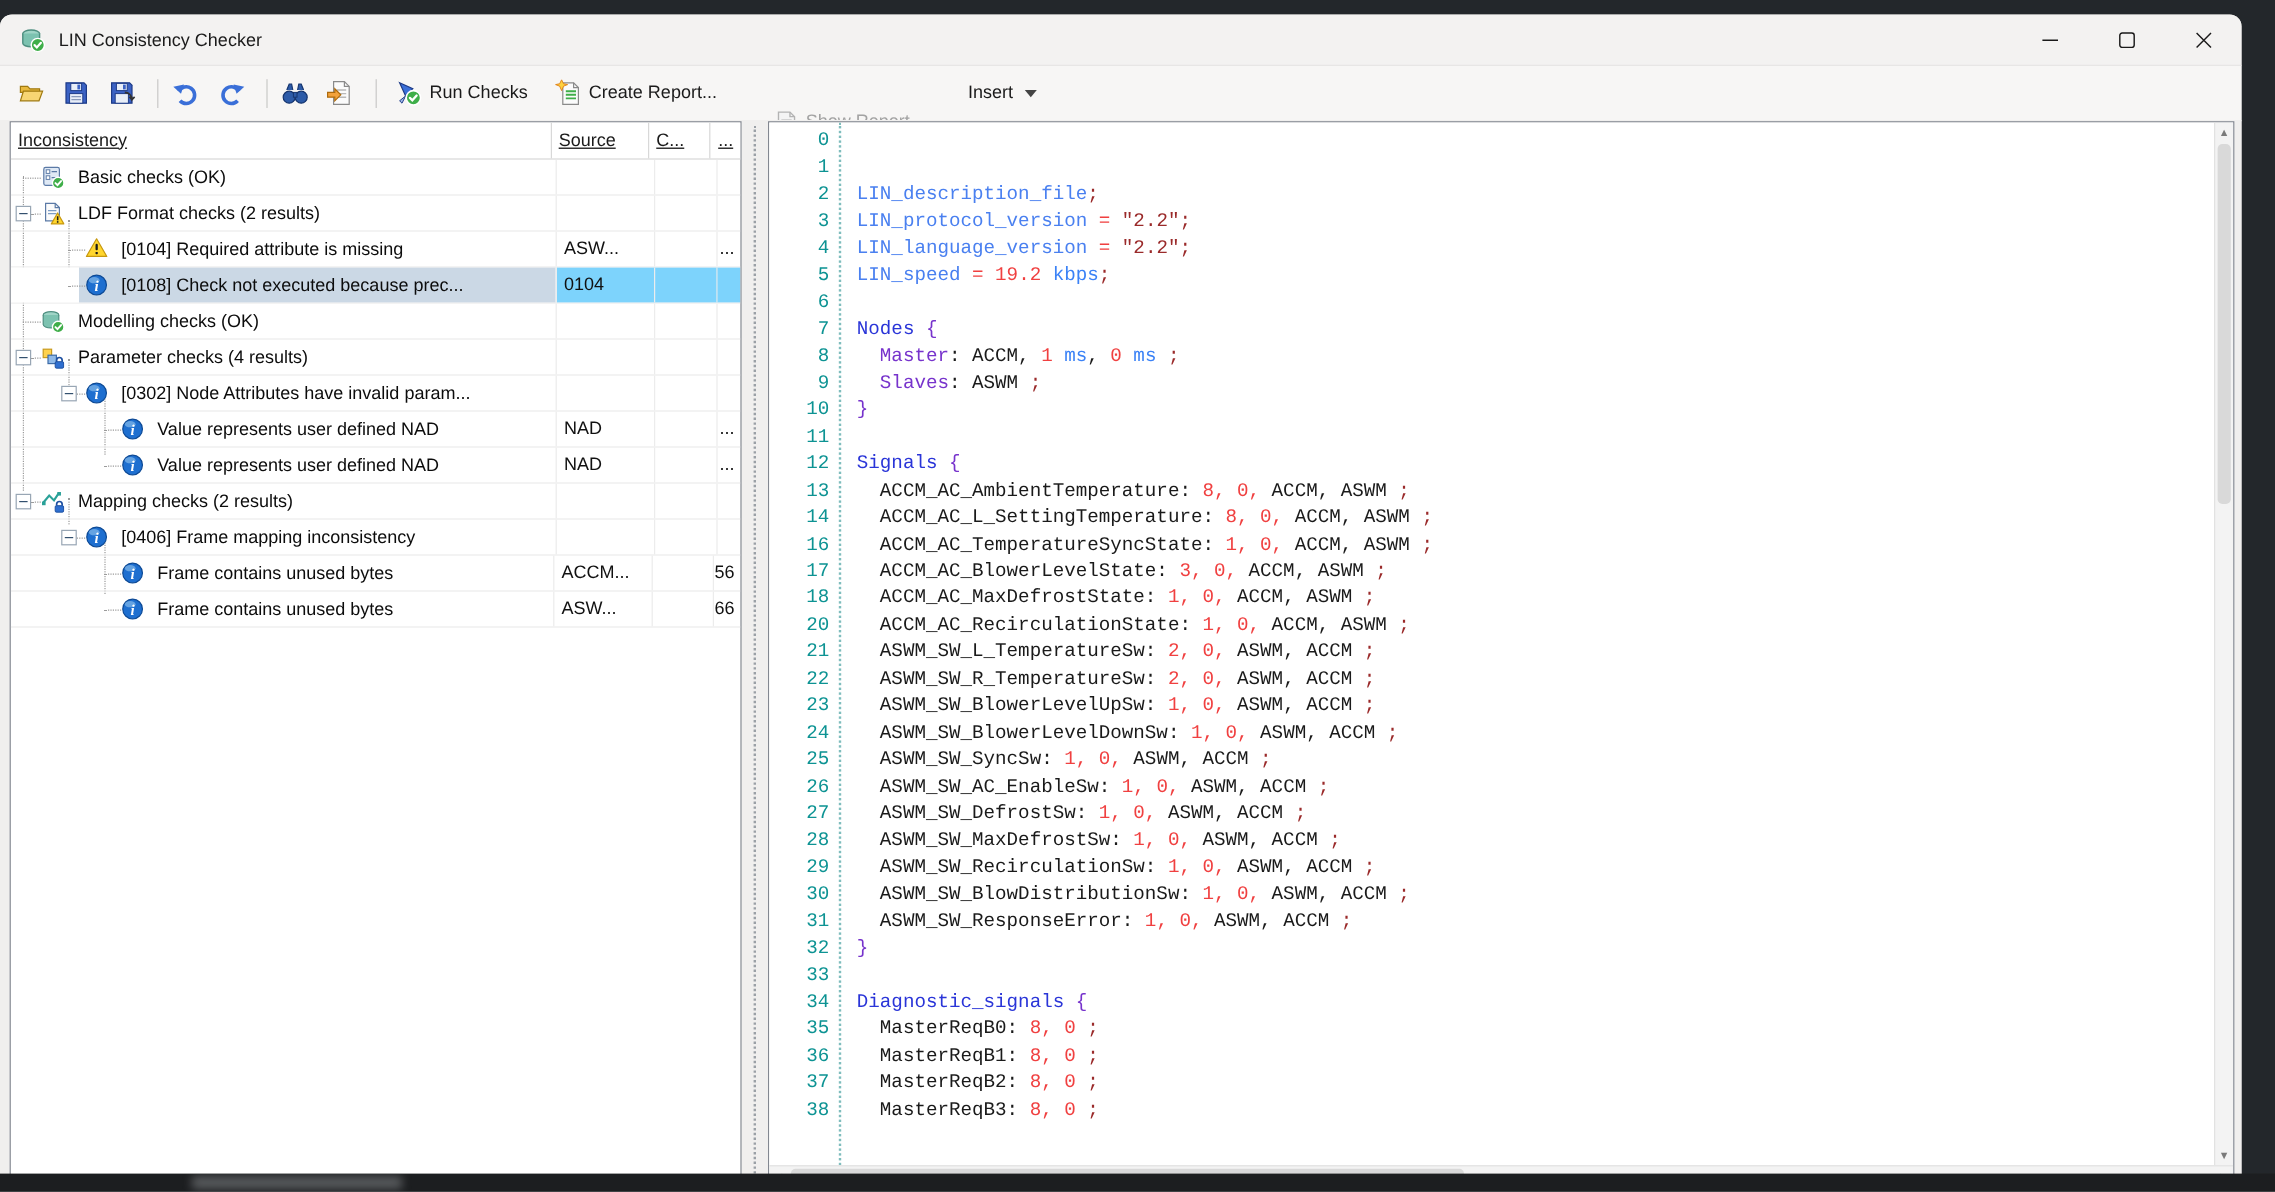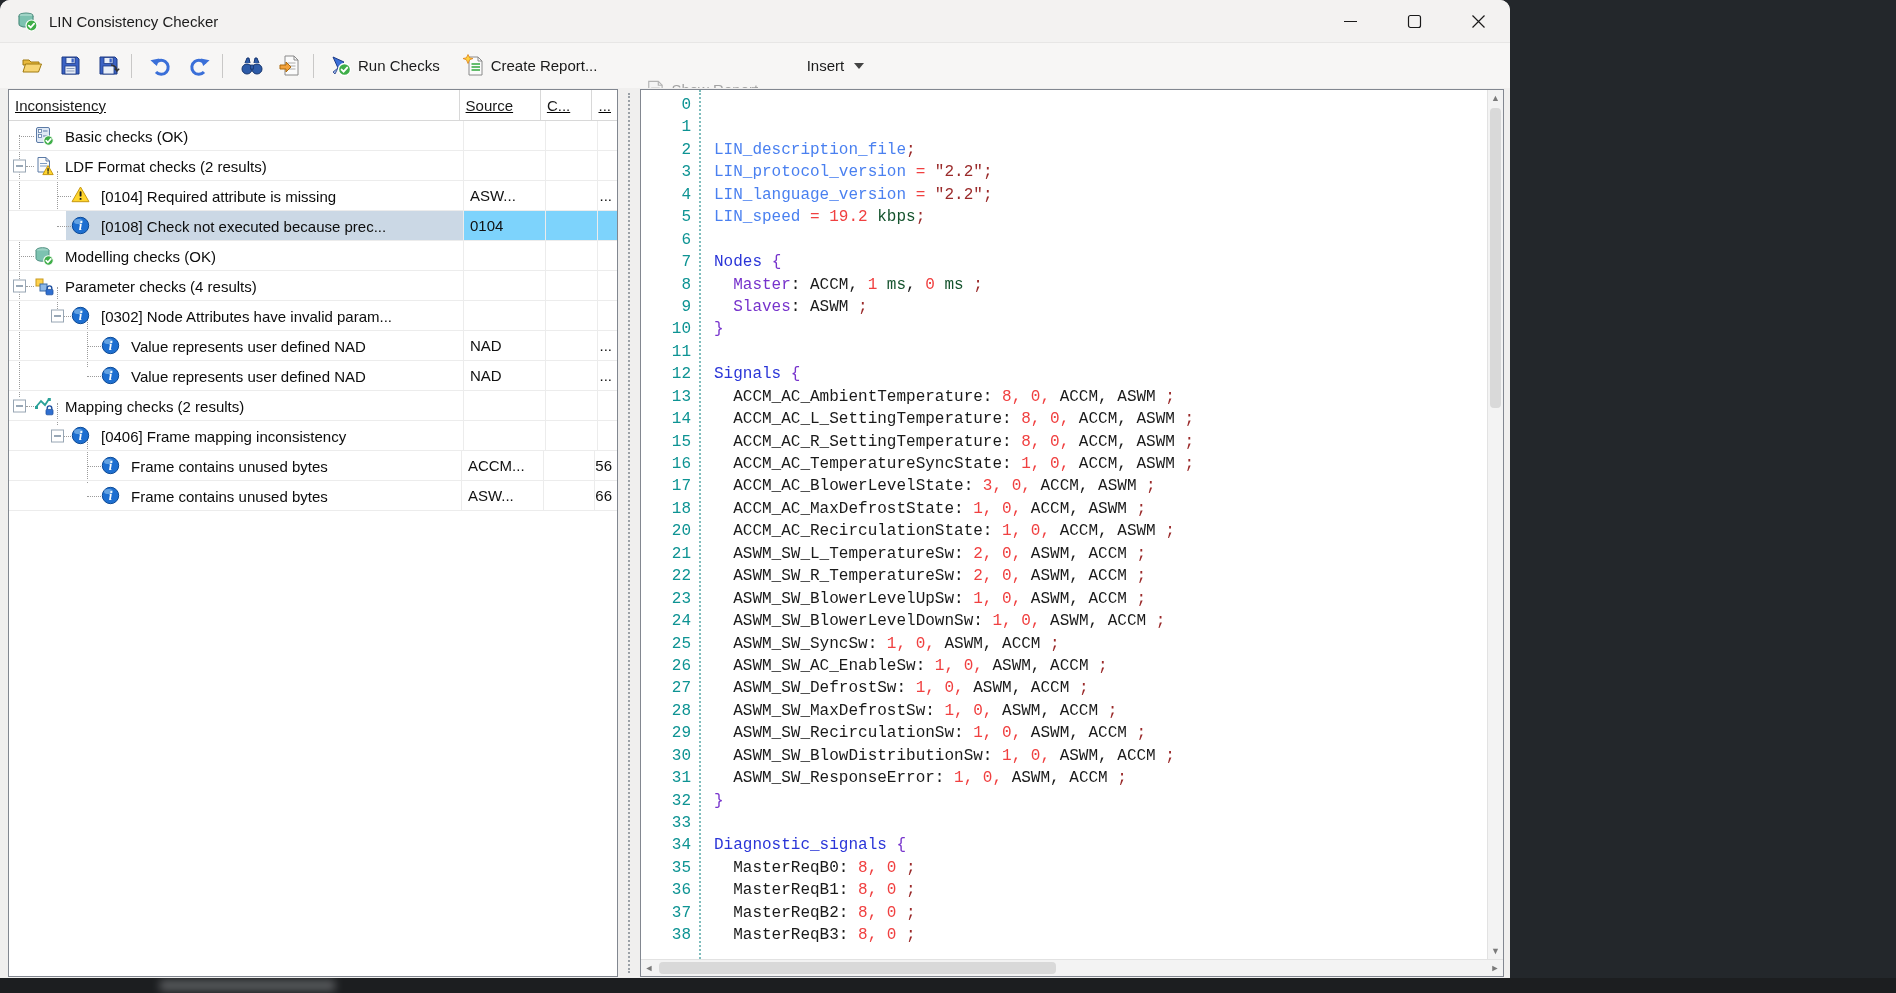--- a/index.html
+++ b/index.html
@@ -1,29 +1,29 @@
 <!DOCTYPE html>
 <html><head>
 <meta charset="utf-8">
 <style>
   html,body{margin:0;padding:0;}
   body{width:1896px;height:993px;overflow:hidden;background:#23272b;
        font-family:"Liberation Sans",sans-serif;-webkit-font-smoothing:antialiased;}
-  .window{position:absolute;left:0;top:0;width:1510px;height:978px;background:#f0efee;
+  .window{position:absolute;left:0;top:12px;width:1868px;height:978px;background:#f0efee;
           border-radius:10px 10px 0 0;overflow:hidden;}
   
   .titlebar{height:42px;background:#f3f2f1;display:flex;align-items:center;padding-left:16px;}
   .app-icon{width:22px;height:22px;margin-right:11px;flex:0 0 auto;}
   .title-text{font-size:15px;color:#1b1b1b;}
   .win-controls{margin-left:auto;display:flex;height:100%;}
   .win-btn{width:64px;height:100%;display:flex;align-items:center;justify-content:center;}
   
   .toolbar{height:45px;background:#f7f6f5;border-top:1px solid #e7e6e5;border-bottom:1px solid #dcdbda;
            display:flex;align-items:center;padding:0 10px;}
-  .tb-btn{height:32px;min-width:30px;display:flex;align-items:center;justify-content:flex-end;
+  .tb-btn{height:32px;min-width:30px;display:flex;align-items:center;justify-content:space-between;
           border-radius:3px;padding:0 4px;}
   .tb-btn svg{display:block;}
   .tb-sep{width:1px;height:24px;background:#c9c8c7;margin:0 7px;}
   .tb-label{font-size:15px;color:#1a1a1a;margin-left:6px;white-space:nowrap;}
   .tb-group{display:flex;align-items:center;margin-left:14px;}
   .disabled .tb-label{color:#a3a3a3;}
   .caret{margin-left:10px;width:0;height:0;border-left:5px solid transparent;border-right:5px solid transparent;
          border-top:6px solid #444;}
   
   .main{position:absolute;left:0;top:88px;right:0;bottom:0;background:#f0efee;
@@ -58,21 +58,21 @@
   .stub{position:absolute;top:50%;border-top:1px dotted #9b9b9b;}
   .guide{position:absolute;border-left:1px dotted #9b9b9b;width:0;}
   
   .code{position:relative;overflow:hidden;background:#fff;padding-top:4px;}
   .gutter-line{position:absolute;left:58px;top:0;bottom:0;border-left:2px dotted #7fbdbd;}
   .cl{display:flex;height:22.45px;line-height:22.45px;font-family:"Liberation Mono","DejaVu Sans Mono",monospace;
       font-size:16px;white-space:pre;}
   .ln{width:50px;flex:0 0 auto;text-align:right;padding-right:9px;color:#0d9393;}
   .lt{padding-left:14px;}
   .tk-b1{color:#4a80f0;}.tk-b2{color:#2a35d8;}.tk-vi{color:#7733cc;}.tk-nu{color:#f04040;}
-  .tk-ma{color:#9a2a2a;}.tk-pu{color:#14532d;}.tk-tx{color:#1a1a1a;}
+  .tk-ma{color:#9a2a2a;}.tk-pu{color:#3b82f6;}.tk-tx{color:#1a1a1a;}
   
   .vscroll{background:#f3f3f3;border-left:1px solid #e2e2e2;position:relative;}
   .vscroll .arrow{position:absolute;left:0;right:0;height:16px;display:flex;align-items:center;justify-content:center;
                   color:#7a7a7a;font-size:9px;}
   .vscroll .arrow.up{top:0;} .vscroll .arrow.down{bottom:0;}
   .vthumb{position:absolute;left:2px;right:2px;top:18px;height:300px;background:#d9d9d9;border-radius:4px;}
   .hscroll{grid-column:1 / span 2;background:#f3f3f3;border-top:1px solid #e2e2e2;position:relative;}
   .hscroll .arrow{position:absolute;top:0;bottom:0;width:16px;display:flex;align-items:center;justify-content:center;
                   color:#7a7a7a;font-size:9px;}
   .hscroll .arrow.left{left:0;} .hscroll .arrow.right{right:0;}
@@ -467,21 +467,20 @@
           <div class="cl"><span class="ln">5</span><span class="lt"><span class="tk-b1">LIN_speed</span><span class="tk-tx"> </span><span class="tk-nu">=</span><span class="tk-tx"> </span><span class="tk-nu">19.2</span><span class="tk-tx"> </span><span class="tk-pu">kbps</span><span class="tk-ma">;</span></span></div>
           <div class="cl"><span class="ln">6</span><span class="lt"></span></div>
           <div class="cl"><span class="ln">7</span><span class="lt"><span class="tk-b2">Nodes</span><span class="tk-tx"> </span><span class="tk-vi">{</span></span></div>
           <div class="cl"><span class="ln">8</span><span class="lt"><span class="tk-tx">  </span><span class="tk-vi">Master</span><span class="tk-tx">: ACCM, </span><span class="tk-nu">1</span><span class="tk-tx"> </span><span class="tk-pu">ms</span><span class="tk-tx">, </span><span class="tk-nu">0</span><span class="tk-tx"> </span><span class="tk-pu">ms</span><span class="tk-tx"> </span><span class="tk-ma">;</span></span></div>
           <div class="cl"><span class="ln">9</span><span class="lt"><span class="tk-tx">  </span><span class="tk-vi">Slaves</span><span class="tk-tx">: ASWM </span><span class="tk-ma">;</span></span></div>
           <div class="cl"><span class="ln">10</span><span class="lt"><span class="tk-vi">}</span></span></div>
           <div class="cl"><span class="ln">11</span><span class="lt"></span></div>
           <div class="cl"><span class="ln">12</span><span class="lt"><span class="tk-b2">Signals</span><span class="tk-tx"> </span><span class="tk-vi">{</span></span></div>
           <div class="cl"><span class="ln">13</span><span class="lt"><span class="tk-tx">  ACCM_AC_AmbientTemperature: </span><span class="tk-nu">8,</span><span class="tk-tx"> </span><span class="tk-nu">0,</span><span class="tk-tx"> ACCM, ASWM </span><span class="tk-ma">;</span></span></div>
           <div class="cl"><span class="ln">14</span><span class="lt"><span class="tk-tx">  ACCM_AC_L_SettingTemperature: </span><span class="tk-nu">8,</span><span class="tk-tx"> </span><span class="tk-nu">0,</span><span class="tk-tx"> ACCM, ASWM </span><span class="tk-ma">;</span></span></div>
-          <div class="cl"><span class="ln">15</span><span class="lt"><span class="tk-tx">  ACCM_AC_R_SettingTemperature: </span><span class="tk-nu">8,</span><span class="tk-tx"> </span><span class="tk-nu">0,</span><span class="tk-tx"> ACCM, ASWM </span><span class="tk-ma">;</span></span></div>
           <div class="cl"><span class="ln">16</span><span class="lt"><span class="tk-tx">  ACCM_AC_TemperatureSyncState: </span><span class="tk-nu">1,</span><span class="tk-tx"> </span><span class="tk-nu">0,</span><span class="tk-tx"> ACCM, ASWM </span><span class="tk-ma">;</span></span></div>
           <div class="cl"><span class="ln">17</span><span class="lt"><span class="tk-tx">  ACCM_AC_BlowerLevelState: </span><span class="tk-nu">3,</span><span class="tk-tx"> </span><span class="tk-nu">0,</span><span class="tk-tx"> ACCM, ASWM </span><span class="tk-ma">;</span></span></div>
           <div class="cl"><span class="ln">18</span><span class="lt"><span class="tk-tx">  ACCM_AC_MaxDefrostState: </span><span class="tk-nu">1,</span><span class="tk-tx"> </span><span class="tk-nu">0,</span><span class="tk-tx"> ACCM, ASWM </span><span class="tk-ma">;</span></span></div>
           <div class="cl"><span class="ln">20</span><span class="lt"><span class="tk-tx">  ACCM_AC_RecirculationState: </span><span class="tk-nu">1,</span><span class="tk-tx"> </span><span class="tk-nu">0,</span><span class="tk-tx"> ACCM, ASWM </span><span class="tk-ma">;</span></span></div>
           <div class="cl"><span class="ln">21</span><span class="lt"><span class="tk-tx">  ASWM_SW_L_TemperatureSw: </span><span class="tk-nu">2,</span><span class="tk-tx"> </span><span class="tk-nu">0,</span><span class="tk-tx"> ASWM, ACCM </span><span class="tk-ma">;</span></span></div>
           <div class="cl"><span class="ln">22</span><span class="lt"><span class="tk-tx">  ASWM_SW_R_TemperatureSw: </span><span class="tk-nu">2,</span><span class="tk-tx"> </span><span class="tk-nu">0,</span><span class="tk-tx"> ASWM, ACCM </span><span class="tk-ma">;</span></span></div>
           <div class="cl"><span class="ln">23</span><span class="lt"><span class="tk-tx">  ASWM_SW_BlowerLevelUpSw: </span><span class="tk-nu">1,</span><span class="tk-tx"> </span><span class="tk-nu">0,</span><span class="tk-tx"> ASWM, ACCM </span><span class="tk-ma">;</span></span></div>
           <div class="cl"><span class="ln">24</span><span class="lt"><span class="tk-tx">  ASWM_SW_BlowerLevelDownSw: </span><span class="tk-nu">1,</span><span class="tk-tx"> </span><span class="tk-nu">0,</span><span class="tk-tx"> ASWM, ACCM </span><span class="tk-ma">;</span></span></div>
           <div class="cl"><span class="ln">25</span><span class="lt"><span class="tk-tx">  ASWM_SW_SyncSw: </span><span class="tk-nu">1,</span><span class="tk-tx"> </span><span class="tk-nu">0,</span><span class="tk-tx"> ASWM, ACCM </span><span class="tk-ma">;</span></span></div>
           <div class="cl"><span class="ln">26</span><span class="lt"><span class="tk-tx">  ASWM_SW_AC_EnableSw: </span><span class="tk-nu">1,</span><span class="tk-tx"> </span><span class="tk-nu">0,</span><span class="tk-tx"> ASWM, ACCM </span><span class="tk-ma">;</span></span></div>

